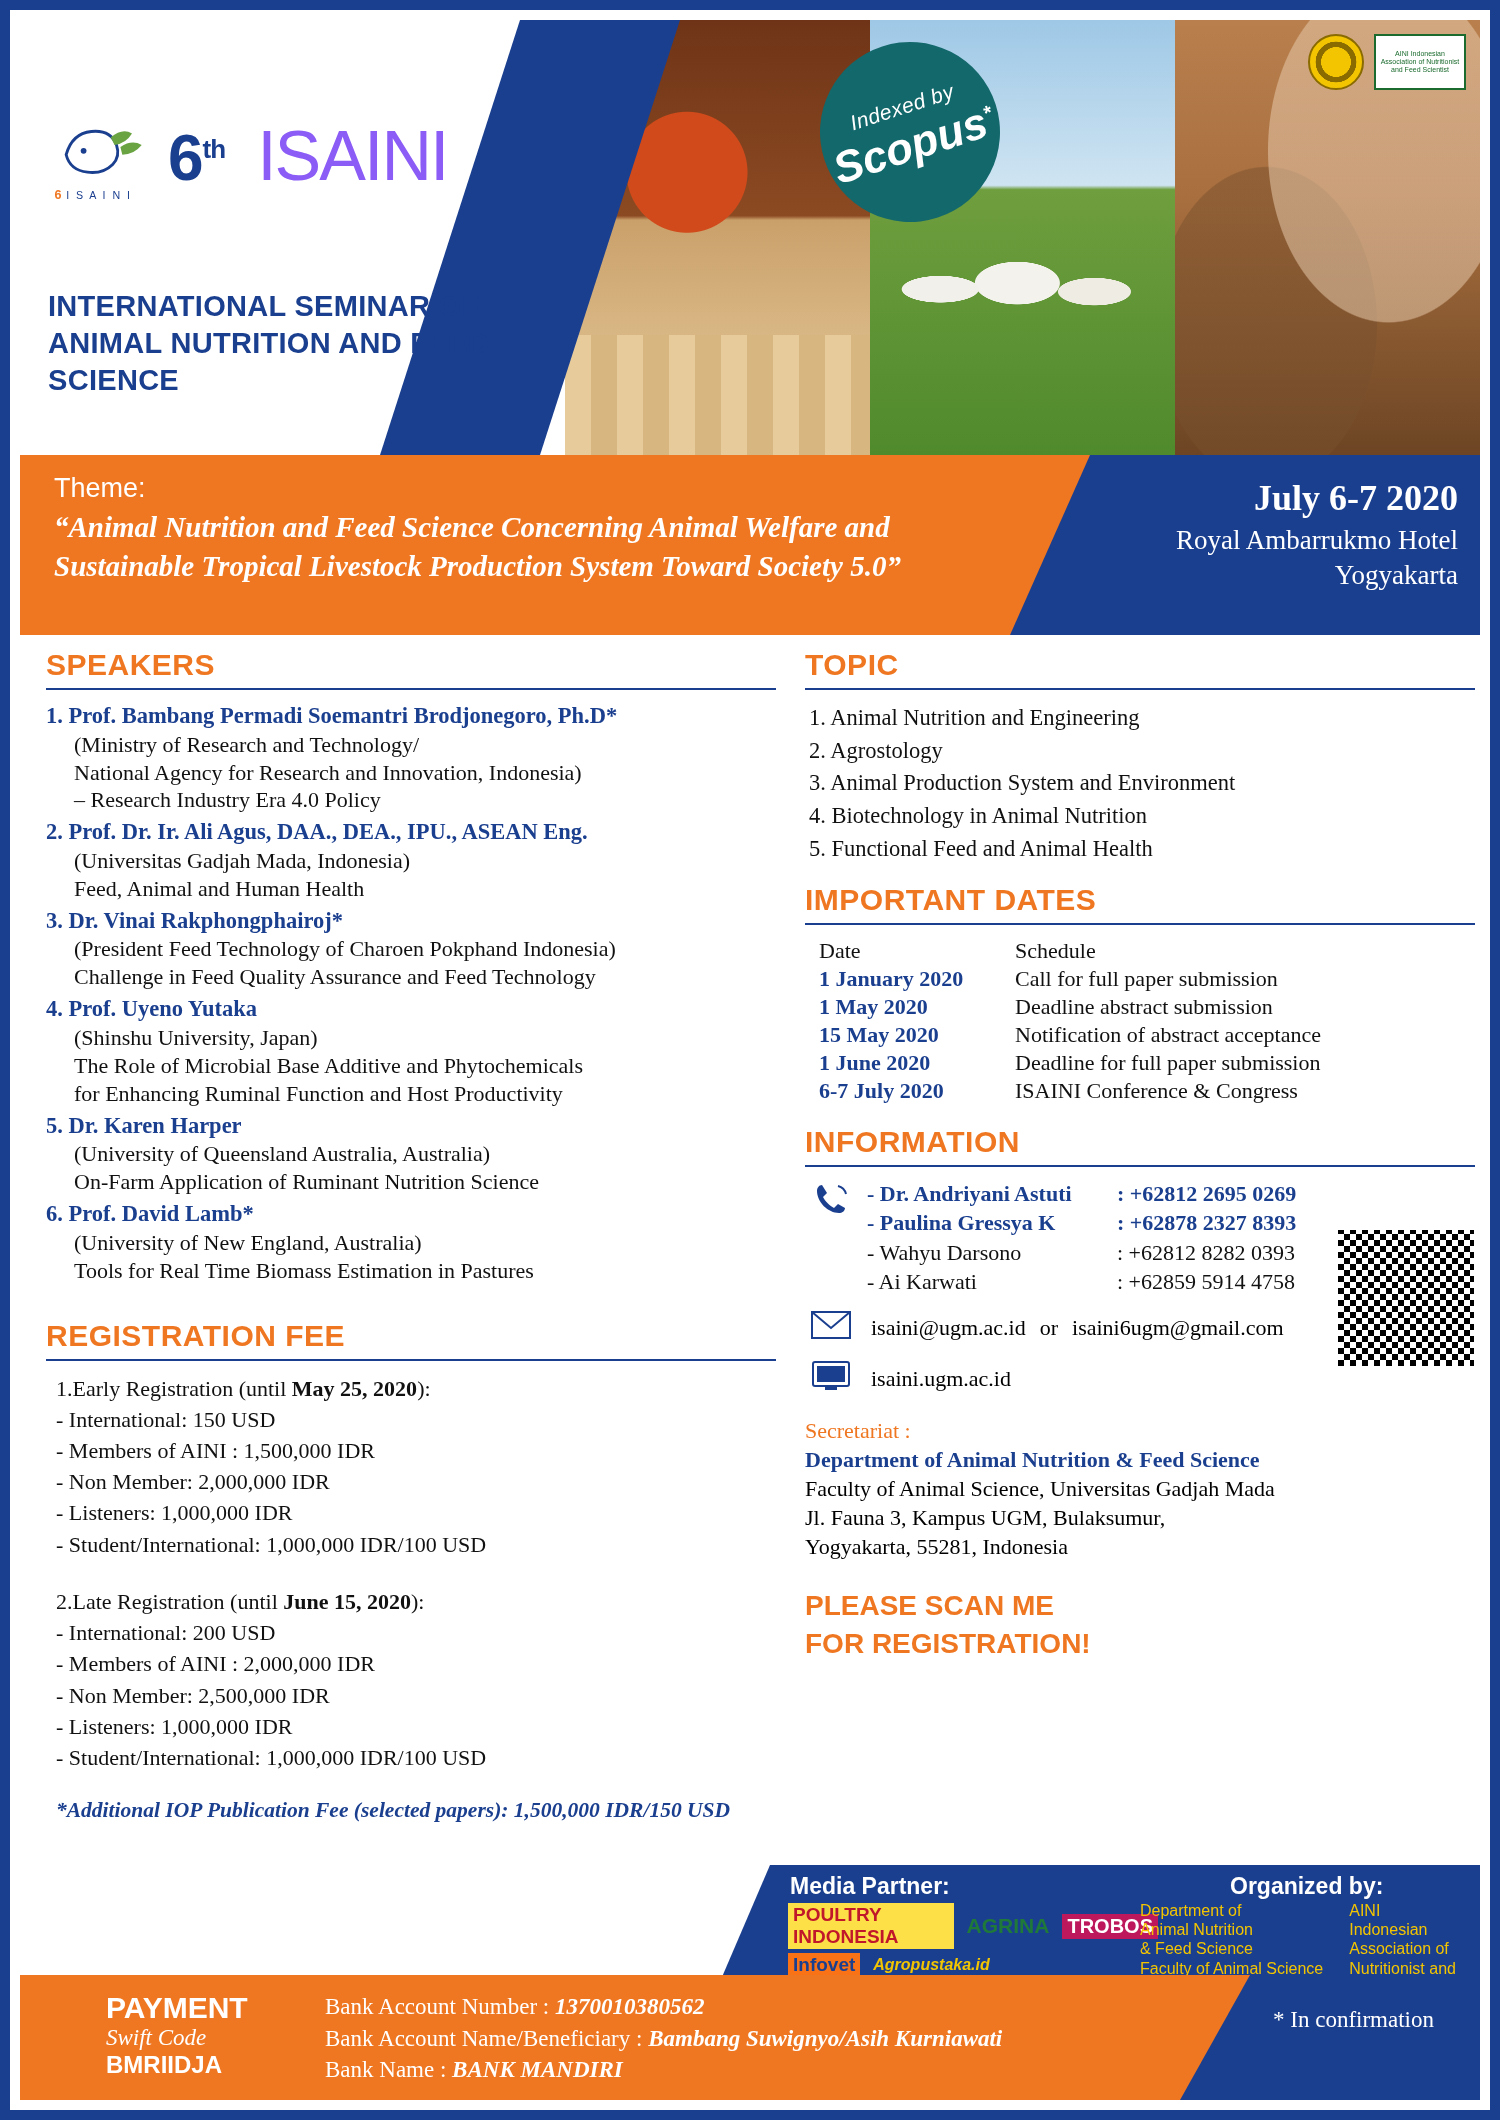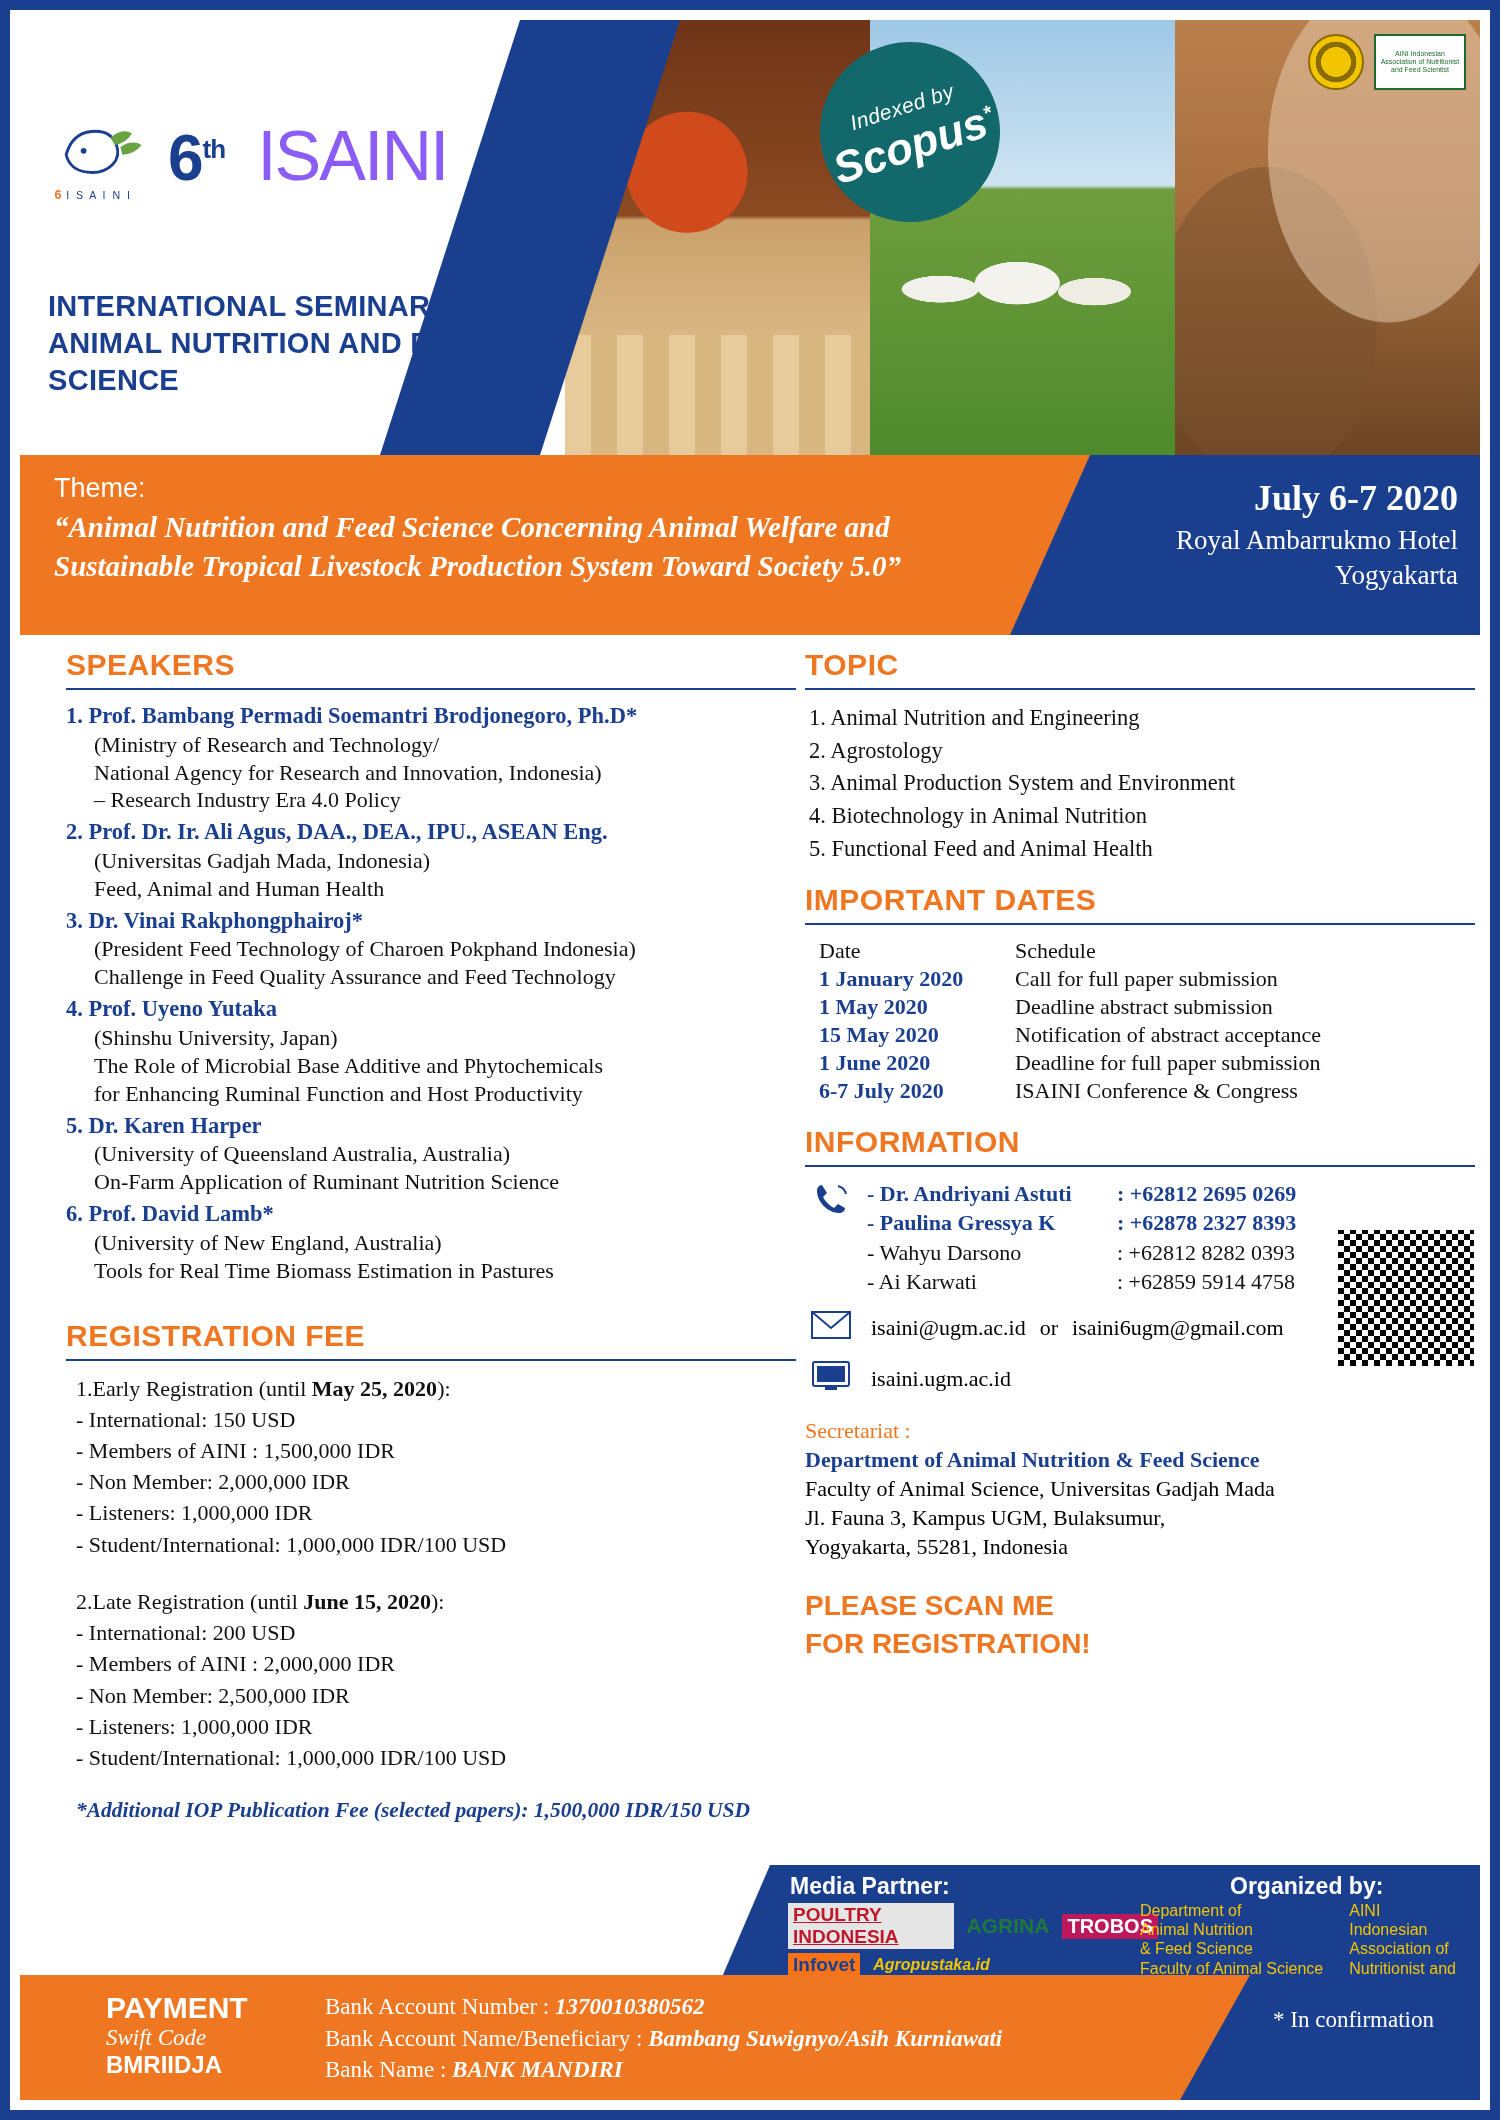--- a/index.html
+++ b/index.html
@@ -132,21 +132,21 @@
     position:absolute; right:22px; top:22px; text-align:right; color:#ffffff;
   }
   .theme-date{
     font-family:"Liberation Serif", serif; font-weight:bold; font-size:36px;
   }
   .theme-venue{
     font-family:"Liberation Serif", serif; font-size:27px; line-height:1.3; margin-top:4px;
   }
   
   .col-left{
-    position:absolute; left:56px; top:638px; width:730px;
+    position:absolute; left:36px; top:638px; width:730px;
   }
   .col-right{
     position:absolute; left:795px; top:638px; width:670px;
   }
   .sec-head{
     font-family:"Liberation Sans", sans-serif;
     color:#ef7722; font-weight:bold; font-size:30px; letter-spacing:.5px;
   }
   .sec-rule{
     border:0; border-top:2px solid #1b3f8f; margin:6px 0 12px 0;
@@ -223,21 +223,21 @@
   .ob-title{
     position:absolute; left:520px; top:8px; color:#ffffff;
     font-family:"Liberation Sans", sans-serif; font-weight:bold; font-size:23px;
   }
   .mp-logos{
     position:absolute; left:78px; top:38px; width:370px;
     font-family:"Liberation Sans", sans-serif; font-weight:bold;
   }
   .mp-row{ display:flex; align-items:center; gap:8px; margin-bottom:4px; }
   .chip{ padding:1px 5px; font-size:19px; }
-  .chip-poultry{ background:#e5e5e5; color:#c0172a;text-decoration:underline; }
+  .chip-poultry{ background:#fde047; color:#c0172a; }
   .chip-agrina{ color:#1f7a3a; font-size:21px; }
   .chip-trobos{ background:#be185d; color:#ffffff; font-size:20px; }
   .chip-infovet{ background:#f97316; color:#1b3f8f; font-size:19px; }
   .chip-agro{ color:#f3c500; font-size:16px; font-style:italic; }
   .chip-lsr{ color:#ffffff; font-size:21px; }
   .org-cols{
     position:absolute; left:430px; top:36px; right:10px; display:flex; gap:26px;
     color:#f3c500; font-family:"Liberation Sans", sans-serif; font-size:16px; line-height:1.2;
   }
   

